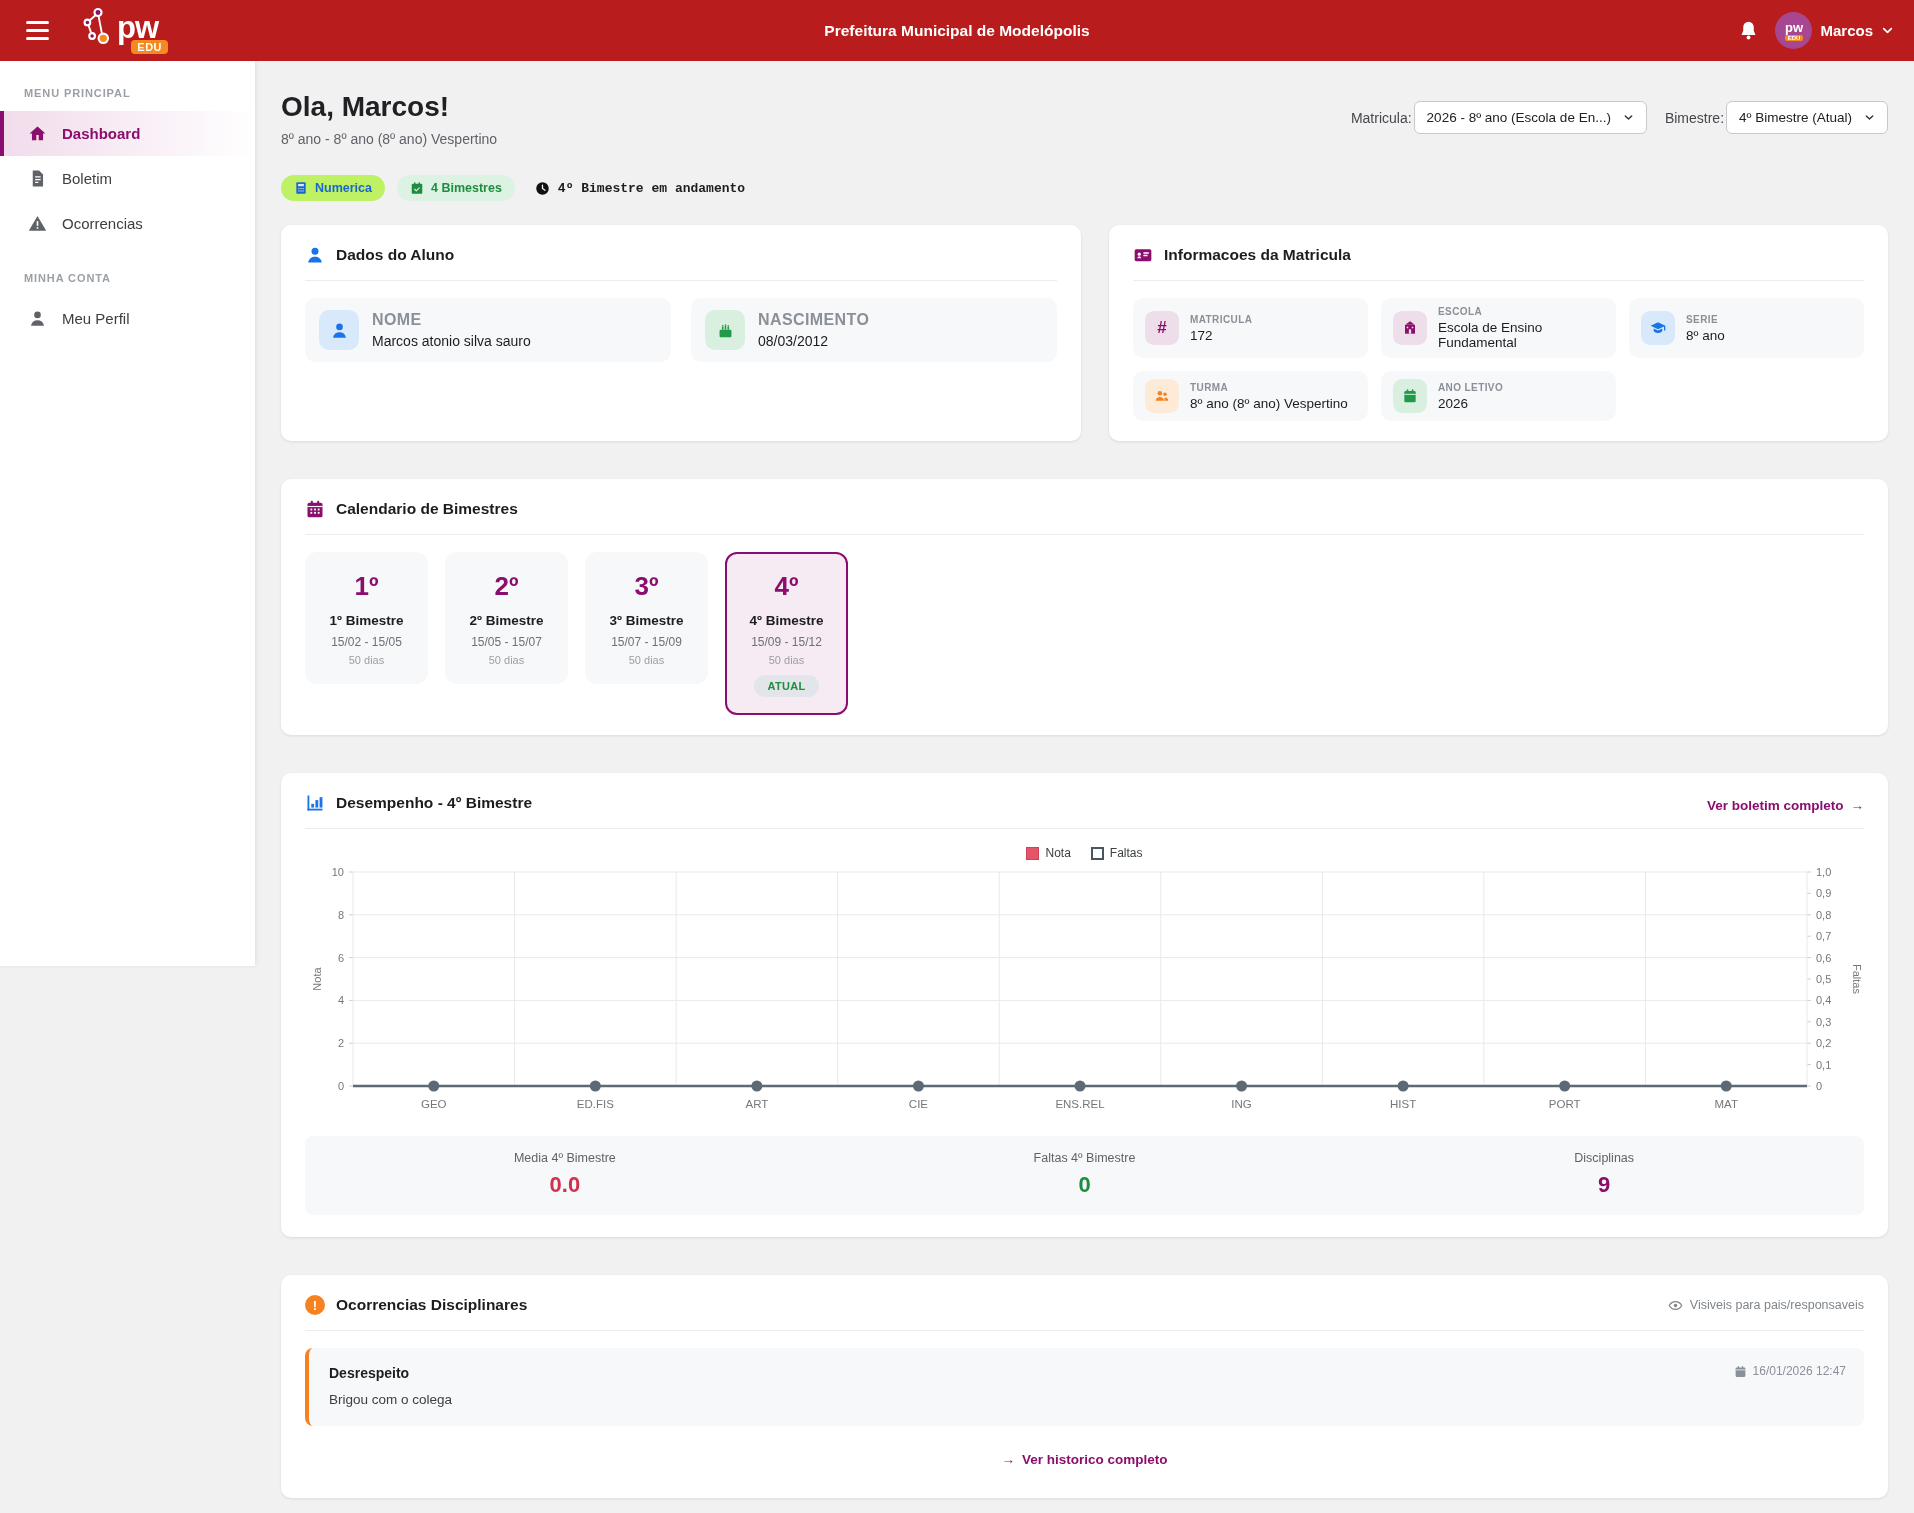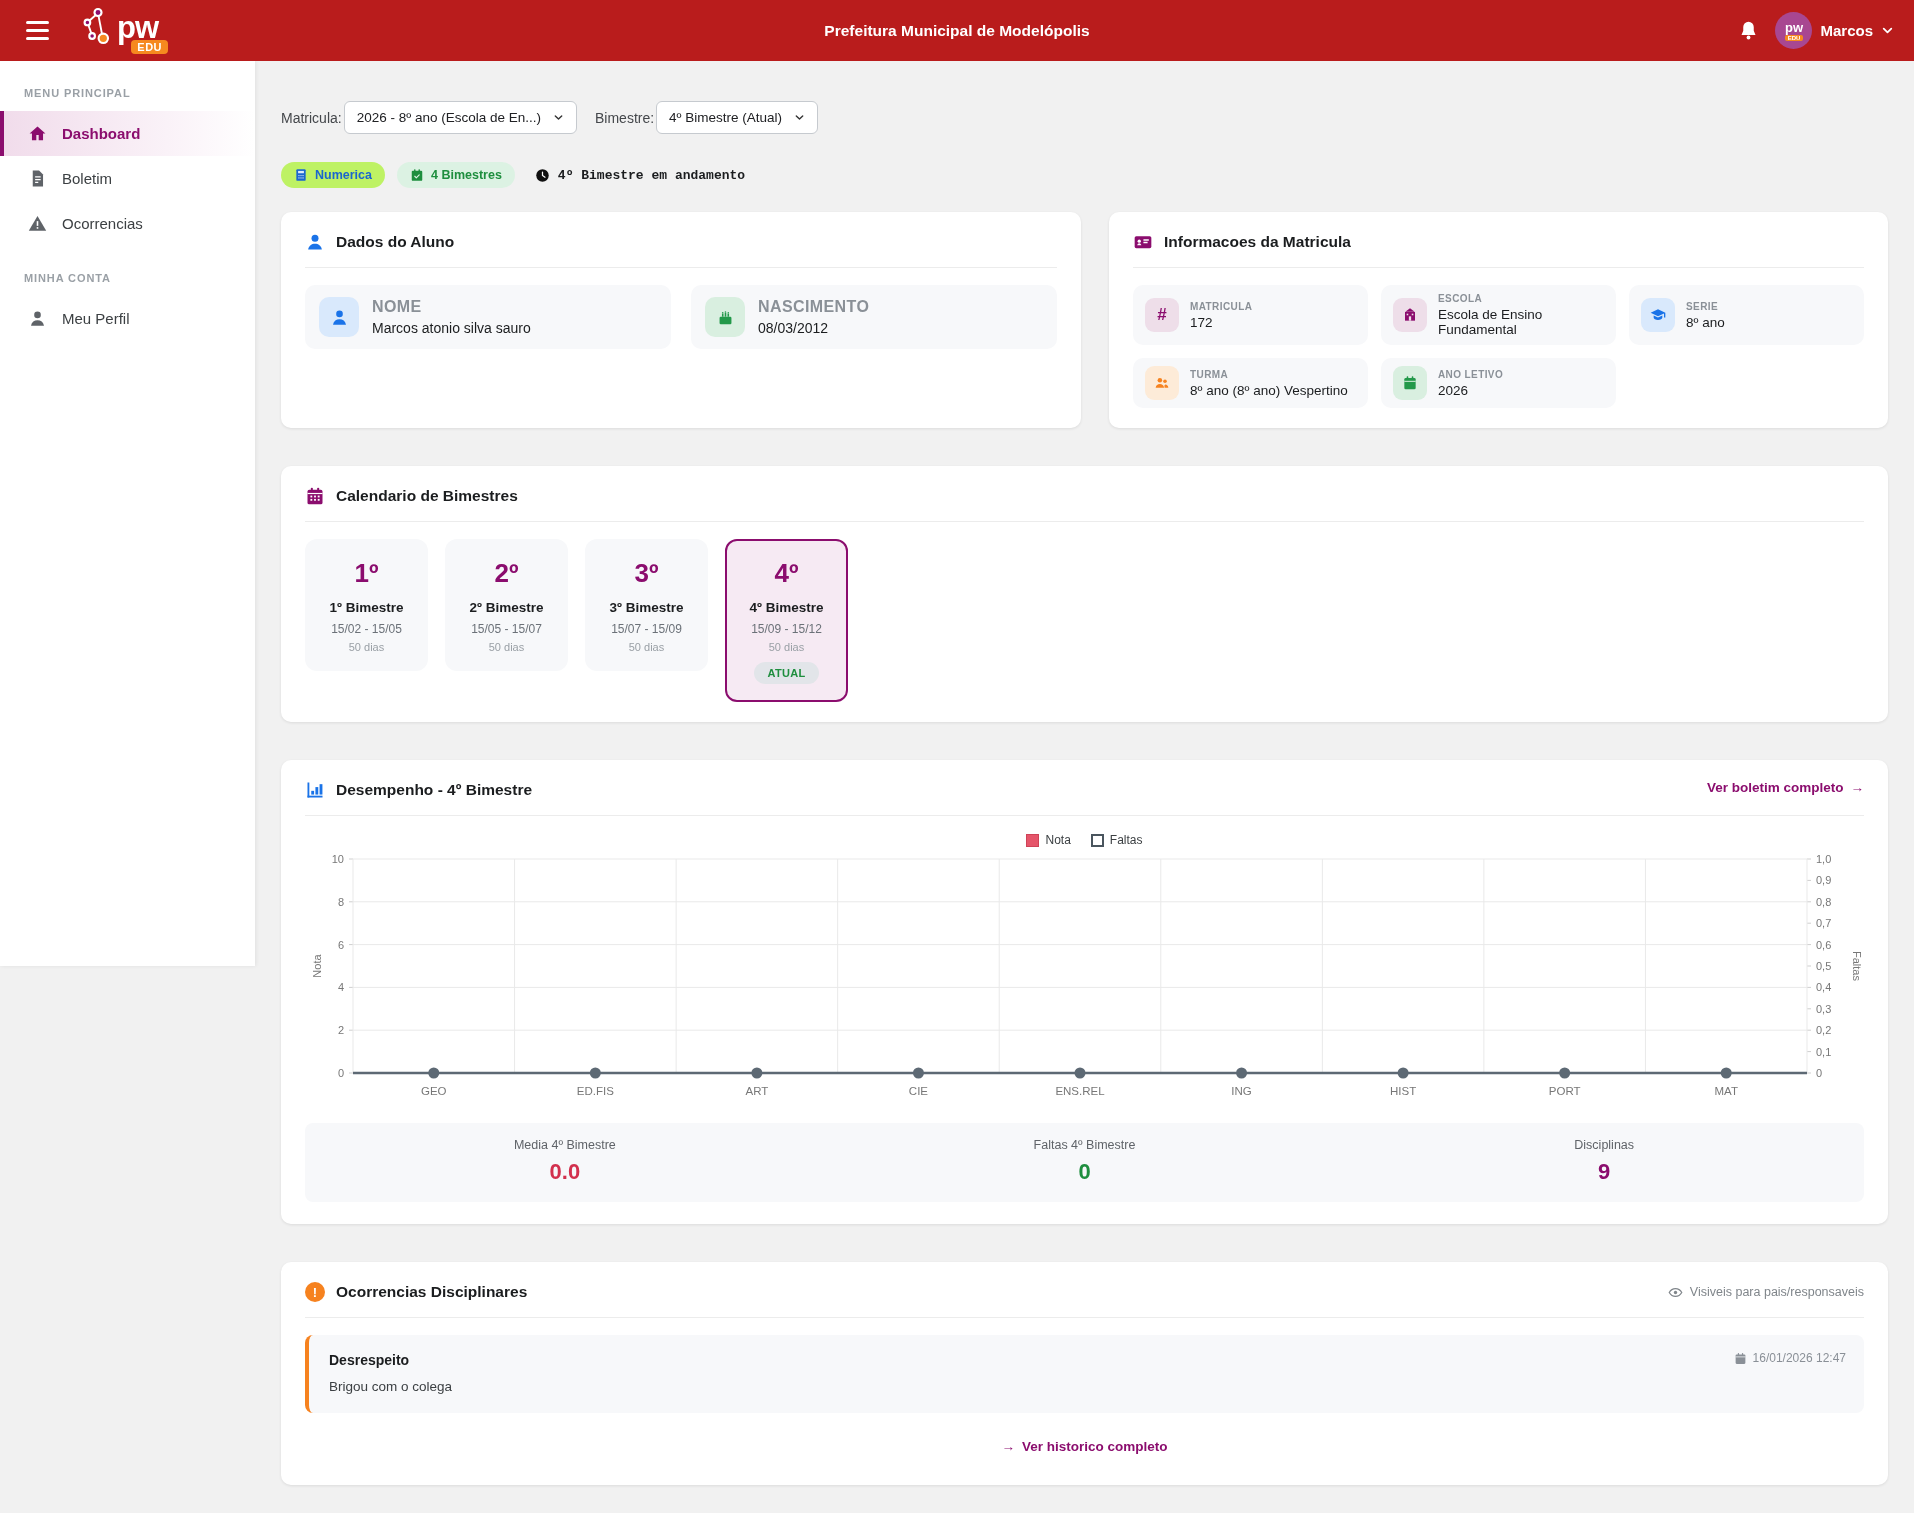--- a/index.html
+++ b/index.html
@@ -82,21 +82,21 @@
   .bim-row { display:flex; gap:17px; align-items:flex-start; margin-top:2px; }
   .bim { width:123px; background:#f7f8fa; border:2px solid transparent; border-radius:12px; padding:17px 8px 16px; text-align:center; }
   .bim-num { font-size:26px; font-weight:800; color:#8b0d6e; }
   .bim-name { font-size:13.5px; font-weight:700; color:#1b1d1f; margin-top:11px; }
   .bim-range { font-size:12px; color:#6b7178; margin-top:7px; }
   .bim-days { font-size:11px; color:#9aa0a6; margin-top:5px; }
   .bim.current { border-color:#8b0d6e; background:#f6eaf3; }
   .atual-badge { display:inline-block; margin-top:9px; background:#e2e5e9; color:#1e8e3e; font-size:11px; font-weight:800; padding:5px 14px; border-radius:13px; letter-spacing:.3px; }
 
   .card-perf { margin-top:38px; }
-  .perf-header { display:flex; justify-content:space-between; align-items:flex-start; }
+  .perf-header { display:flex; justify-content:space-between; align-items:flex-end; }
   .link-purple { color:#8b0d6e; font-size:13.5px; font-weight:600; cursor:pointer; display:inline-flex; align-items:center; gap:7px; text-decoration:none; }
   .legend { display:flex; justify-content:center; gap:20px; margin:14px 0 2px; font-size:12px; color:#3c4043; align-items:center; }
   .legend-item { display:flex; align-items:center; gap:6px; }
   .sw { width:13px; height:13px; display:inline-block; }
   .sw-nota { background:#e5556a; border:1px solid #cf4257; }
   .sw-faltas { background:#fff; border:2px solid #4a555e; }
   .chart-wrap { margin-top:4px; }
   .stats-band { margin:16px 0 2px; background:#f7f8fa; border-radius:8px; display:flex; padding:15px 0 17px; }
   .stat { flex:1; text-align:center; }
   .stat-label { font-size:12.5px; color:#5f6368; }
@@ -191,20 +191,24 @@
           <path d="M3.8 21c.8-4.5 4.2-6.8 8.2-6.8s7.4 2.3 8.2 6.8z"></path>
         </svg>
       <span>Meu Perfil</span>
     </div>
   </nav>
 </aside>
 
 <main class="main">
 
   <div class="header-row">
+    <div>
+      <h1>Ola, Marcos!</h1>
+      <div class="subtitle">8º ano - 8º ano (8º ano) Vespertino</div>
+    </div>
     <div class="controls">
       <span class="control-label">Matricula:</span>
       <div class="select sel-matricula">
         <span>2026 - 8º ano (Escola de En...)</span>
         <svg viewBox="0 0 24 24" fill="none" stroke="currentColor" stroke-width="3" stroke-linecap="round" stroke-linejoin="round">
             <path d="M5 8.5l7 7 7-7"></path>
           </svg>
       </div>
       <span class="control-label">Bimestre:</span>
       <div class="select sel-bimestre">

